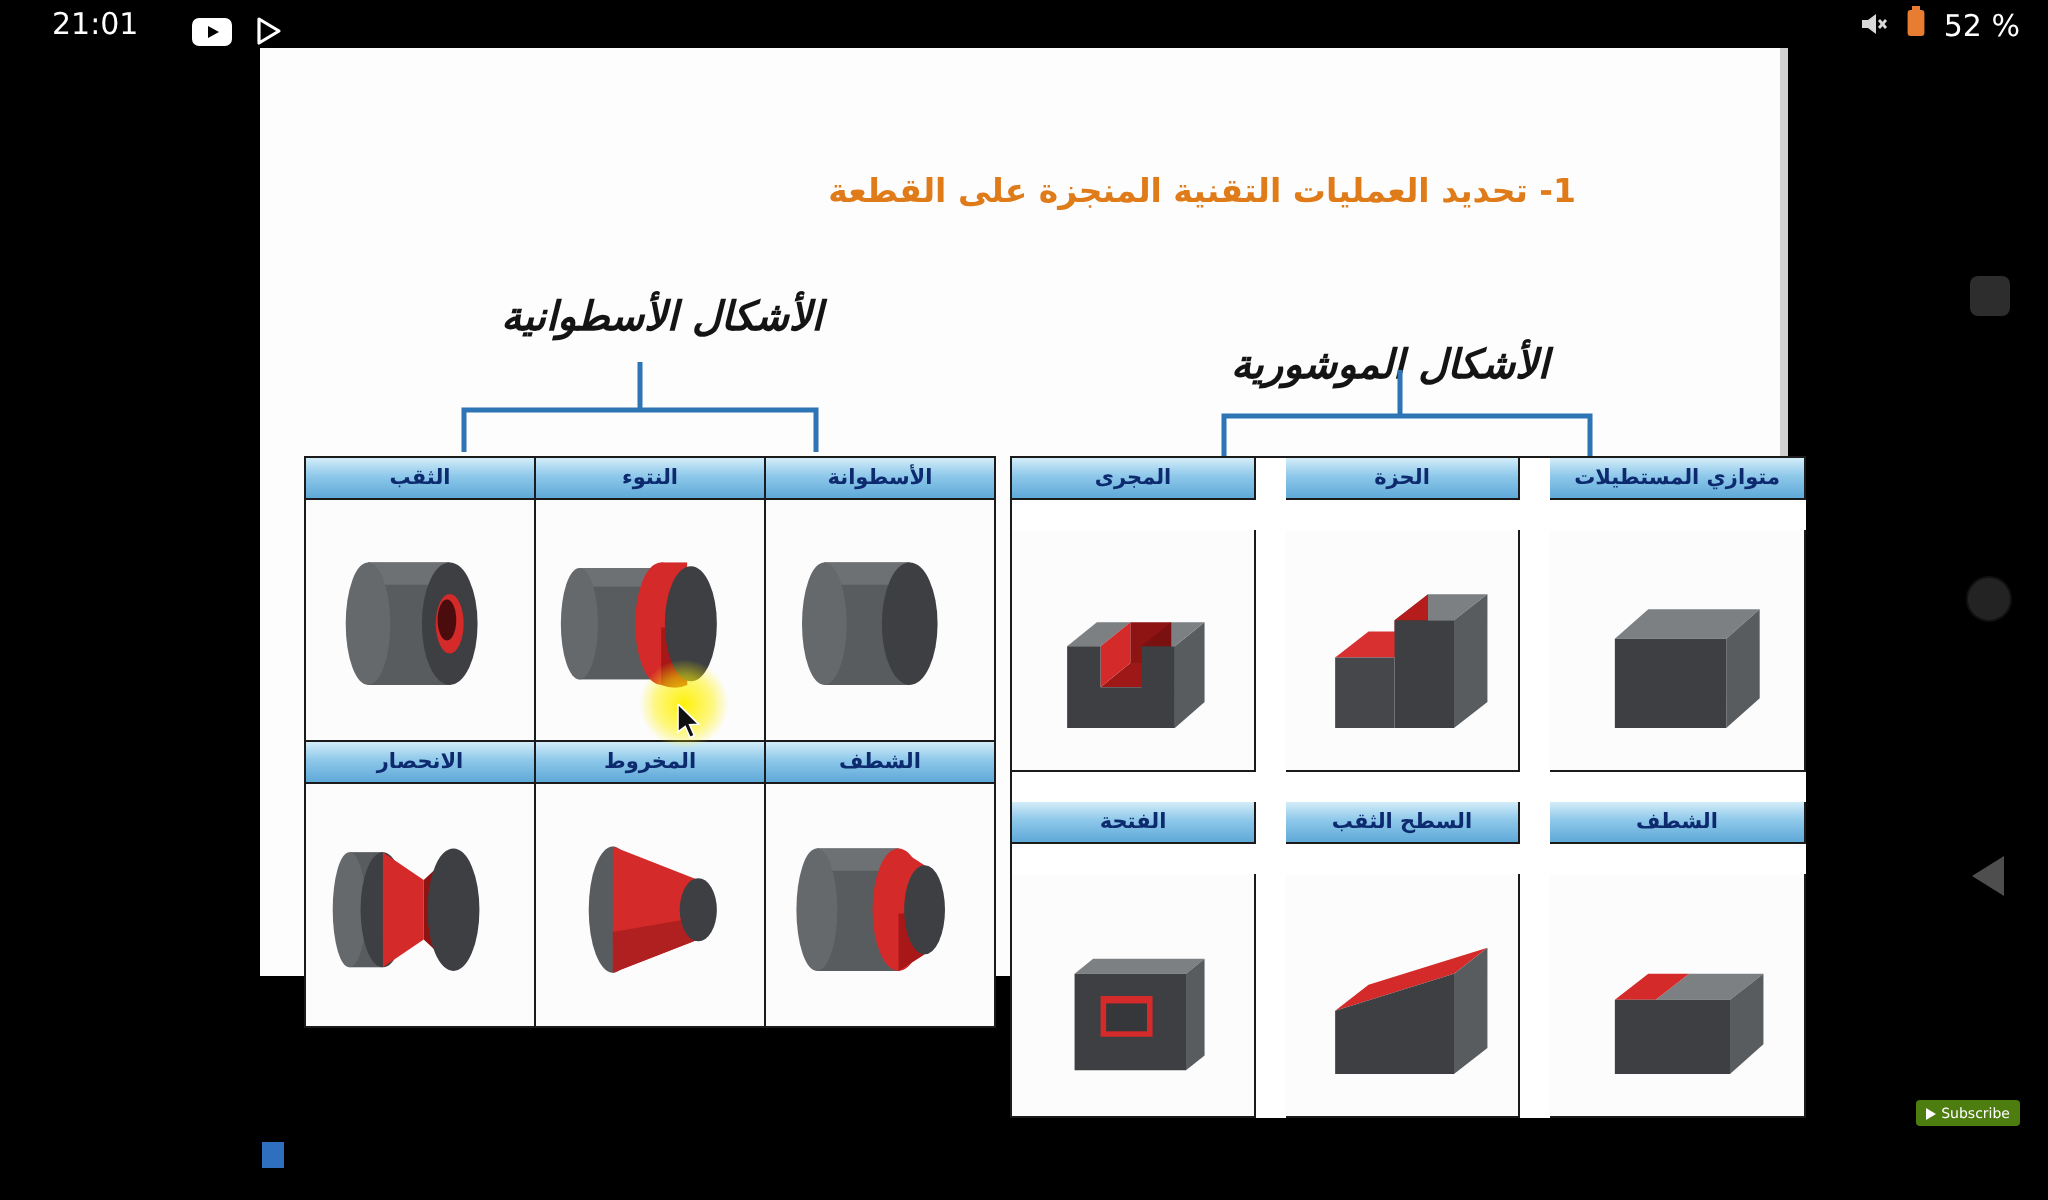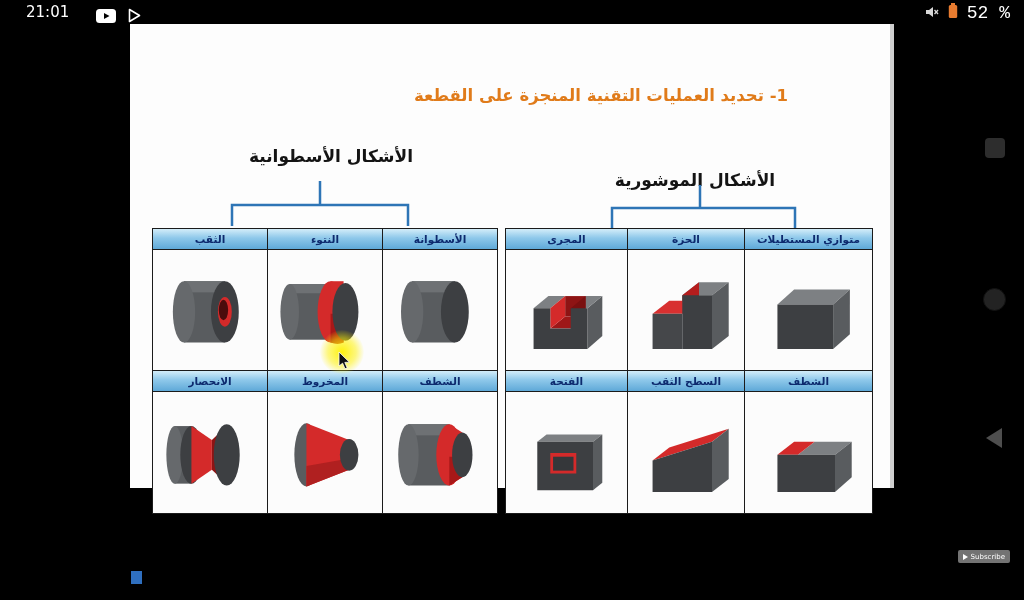--- a/index.html
+++ b/index.html
@@ -5,58 +5,58 @@
   * { margin:0; padding:0; box-sizing:border-box; }
   html,body { background:#000; font-family:"DejaVu Sans", sans-serif; }
   #screen { position:relative; width:1024px; height:600px; background:#000; overflow:hidden; }
 
   
   .statusbar { position:absolute; top:0; left:0; width:100%; height:30px; color:#fff; z-index:40; }
   .sb-time { position:absolute; left:26px; top:3px; font-size:15px; font-weight:400; }
   .sb-icon-yt { position:absolute; left:96px; top:8px; }
   .sb-icon-play { position:absolute; left:128px; top:8px; }
   .sb-right { position:absolute; right:14px; top:3px; display:flex; align-items:center; gap:9px; }
-  .sb-batt { font-size:18px;font-family:Liberation Mono, monospace; }
+  .sb-batt { font-size:15px; }
 
   
   .slide { position:absolute; left:130px; top:24px; width:764px; height:464px; background:#fdfdfd;
            border-right:4px solid #cfcfcf; z-index:5; }
   .slide-title { position:absolute; left:322px; top:62px; width:336px; text-align:center;
                  color:#e07b1a; font-weight:bold; font-size:16.5px; direction:rtl; white-space:nowrap; }
-  .group-header { position:absolute; color:#141414; font-weight:bold; font-size:17px;
-                  direction:rtl; text-align:center; white-space:nowrap; }
+  .group-header { position:absolute; color:#141414; font-weight:bold; font-size:20px;
+                  direction:rtl; text-align:center; white-space:nowrap;font-style:italic; }
   .gh-cyl { left:103px; top:122px; width:196px; }
   .gh-pri { left:467px; top:124px; width:196px;margin-top:22px; }
   .braces { position:absolute; left:0; top:0; width:764px; height:562px; pointer-events:none; }
 
   
   .tbl { position:absolute; display:grid; border-top:1px solid #1b1b1b; border-left:1px solid #1b1b1b; background:#fff; }
   .tbl-cyl { left:22px;  top:204px; grid-template-columns:115px 115px 115px; grid-template-rows:21px 121px 21px 122px; }
-  .tbl-pri { left:375px; top:204px; grid-template-columns:122px 117px 128px; grid-template-rows:21px 121px 21px 122px; }
+  .tbl-pri { left:375px; top:204px; grid-template-columns:122px 117px 128px; grid-template-rows:21px 121px 21px 122px;gap:15px; }
   .cell { border-right:1px solid #1b1b1b; border-bottom:1px solid #1b1b1b; overflow:hidden; }
   .hcell { background:linear-gradient(180deg,#d3edf9 0%,#8ec8ea 45%,#5fa9d8 100%);
            color:#0d2a6e; font-size:10.5px; font-weight:bold; line-height:20px;
            display:flex; align-items:center; justify-content:center; direction:rtl; white-space:nowrap; }
   .icell { display:flex; align-items:center; justify-content:center; background:#fcfcfc; padding:2px; }
   .icell svg { width:104px; height:112px; }
 
   
   .highlight { position:absolute; left:190px; top:306px; width:44px; height:44px; border-radius:50%;
                background:radial-gradient(circle, rgba(255,241,0,0.95) 0%, rgba(255,241,0,0.5) 45%, rgba(255,241,0,0) 72%); }
   .cursor { position:absolute; left:208px; top:328px; }
   .corner-blue { position:absolute; left:1px; top:547px; width:11px; height:13px; background:#2f6fbf; }
 
   
   .nav-recents { position:absolute; left:985px; top:138px; width:20px; height:20px; border-radius:4px; background:#2d2d2d; z-index:50; }
   .nav-home    { position:absolute; left:983px; top:288px; width:23px; height:23px; border-radius:50%; background:#232323; border:1px solid #111; z-index:50; }
   .nav-back    { position:absolute; left:986px; top:428px; width:0; height:0; z-index:50;
                  border-top:10px solid transparent; border-bottom:10px solid transparent; border-right:16px solid #4e4e4e; }
 
   
-  .subscribe { position:absolute; right:14px; top:550px; height:13px; background:#737373; color:#fff;
+  .subscribe { position:absolute; right:14px; top:550px; height:13px; background:#4d7c0f; color:#fff;
                font-size:7px; display:flex; align-items:center; gap:3px; padding:0 5px; border-radius:2px; z-index:45; }
   .subscribe .tri { width:0; height:0; border-top:3px solid transparent; border-bottom:3px solid transparent; border-left:5px solid #fff; }
 </style>
 </head>
 <body>
 
 <div id="screen">
 
   <div class="statusbar">
     <div class="sb-time">21:01</div>

